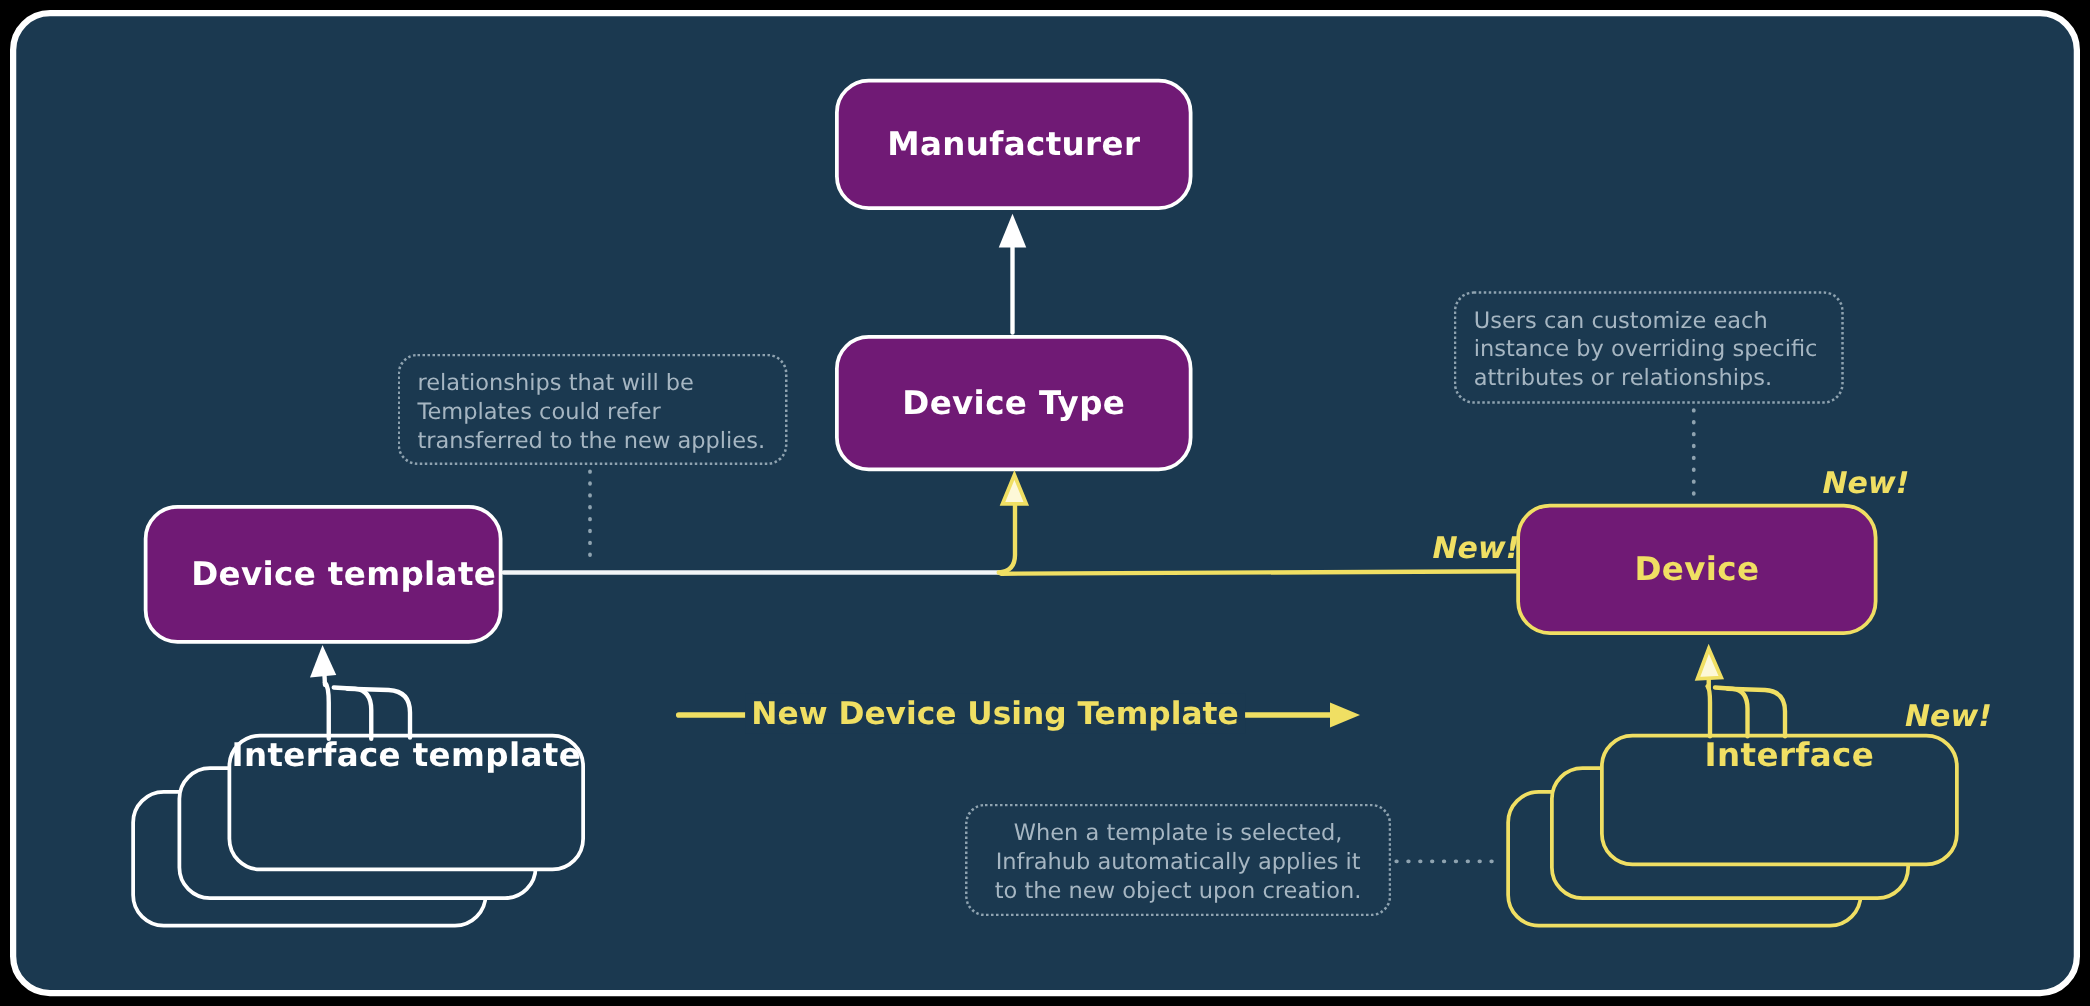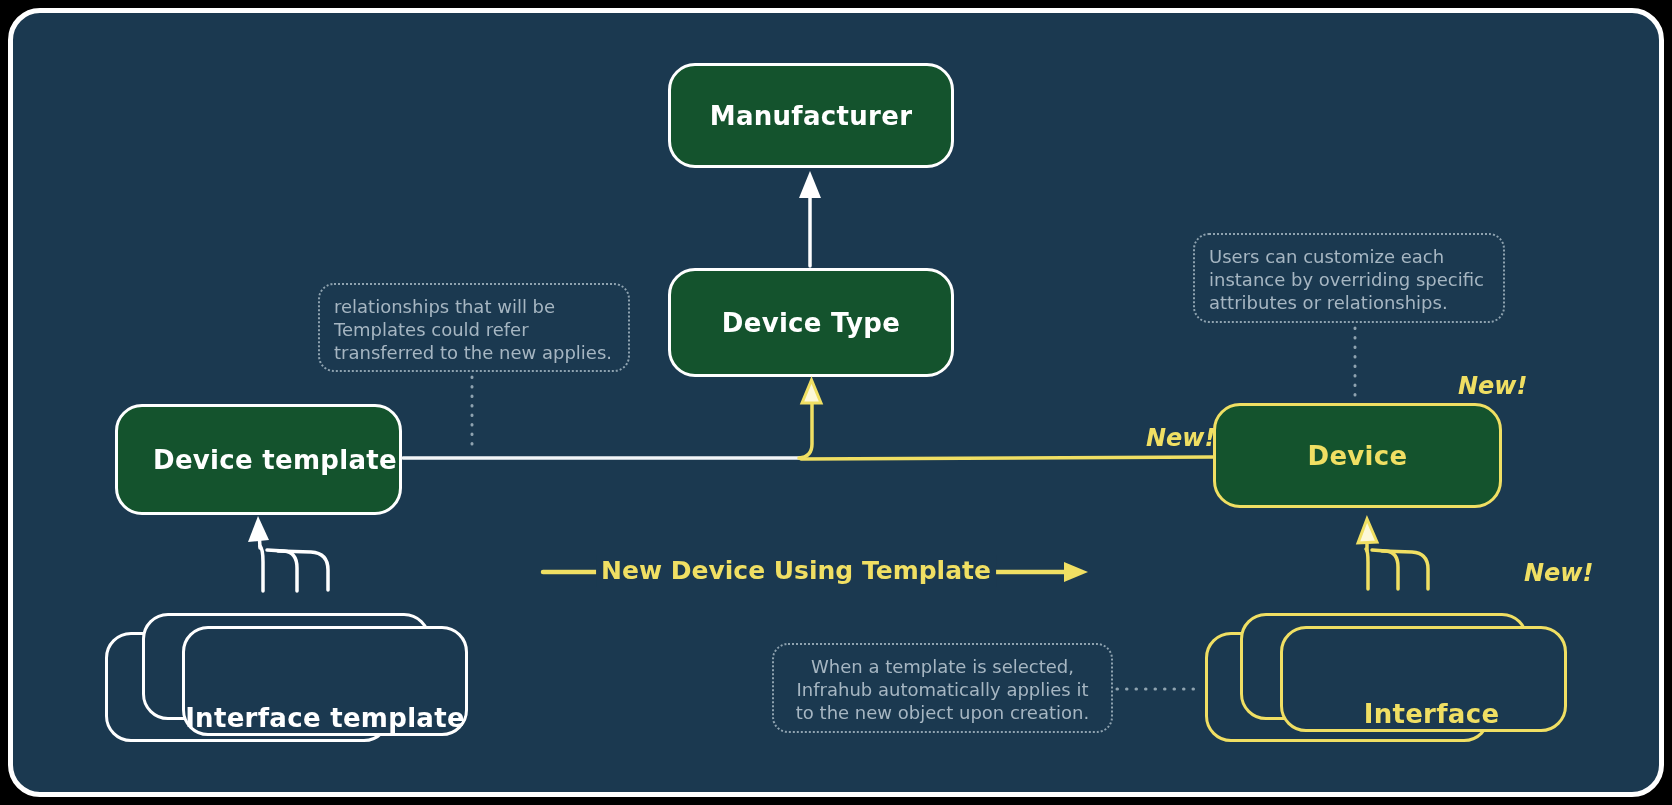--- a/index.html
+++ b/index.html
@@ -10,36 +10,36 @@
   }
   .panel{
     position:absolute;inset:8px;
     background:#1b3950;
     border:5px solid #ffffff;
     border-radius:32px;
   }
   .node{
     position:absolute;box-sizing:border-box;
     border:3.5px solid #ffffff;border-radius:27px;
-    background:#14532d;
+    background:#701a75;
     display:flex;align-items:center;justify-content:center;
     z-index:3;
   }
   .node.yellow{border-color:#f0df63;}
   .nlabel{
     color:#ffffff;font-size:26px;font-weight:700;letter-spacing:.3px;white-space:nowrap;
   }
   .node.yellow .nlabel{color:#f0df63;}
   .stackbox{
     position:absolute;box-sizing:border-box;
     border:3.5px solid #ffffff;border-radius:26px;
     background:#1b3950;z-index:2;
   }
   .stackbox.yellow{border-color:#f0df63;padding-left:16px;}
-  .stackbox.front{z-index:3;display:flex;align-items:flex-end;justify-content:center;margin-top:39px;}
+  .stackbox.front{z-index:3;display:flex;align-items:flex-start;justify-content:center;}
   .note{
     position:absolute;box-sizing:border-box;
     border:2.5px dotted #8fa3b0;border-radius:16px;
     color:#a6b6c2;font-size:18px;line-height:23px;
     padding:10px 14px;z-index:3;
   }
   .note-line{white-space:nowrap;}
   .flow-label{
     position:absolute;z-index:6;
     color:#f0df63;font-size:25px;font-weight:700;white-space:nowrap;
@@ -87,21 +87,21 @@
 <div class="stackbox yellow front" style="left:1280px;top:587px;width:287px;height:106px;">
   <span class="nlabel" style="color:#f0df63;">Interface</span>
 </div>
 
 <div class="note" style="left:318px;top:283px;width:312px;height:89px;">
   <div class="note-line">relationships that will be</div>
   <div class="note-line">Templates could refer</div>
   <div class="note-line">transferred to the new applies.</div>
 </div>
 
-<div class="note" style="left:1193px;top:233px;width:312px;height:90px;">
+<div class="note" style="left:1163px;top:233px;width:312px;height:90px;">
   <div class="note-line">Users can customize each</div>
   <div class="note-line">instance by overriding specific</div>
   <div class="note-line">attributes or relationships.</div>
 </div>
 
 <div class="note" style="left:772px;top:643px;width:341px;height:90px;text-align:center;">
   <div class="note-line">When a template is selected,</div>
   <div class="note-line">Infrahub automatically applies it</div>
   <div class="note-line">to the new object upon creation.</div>
 </div>

